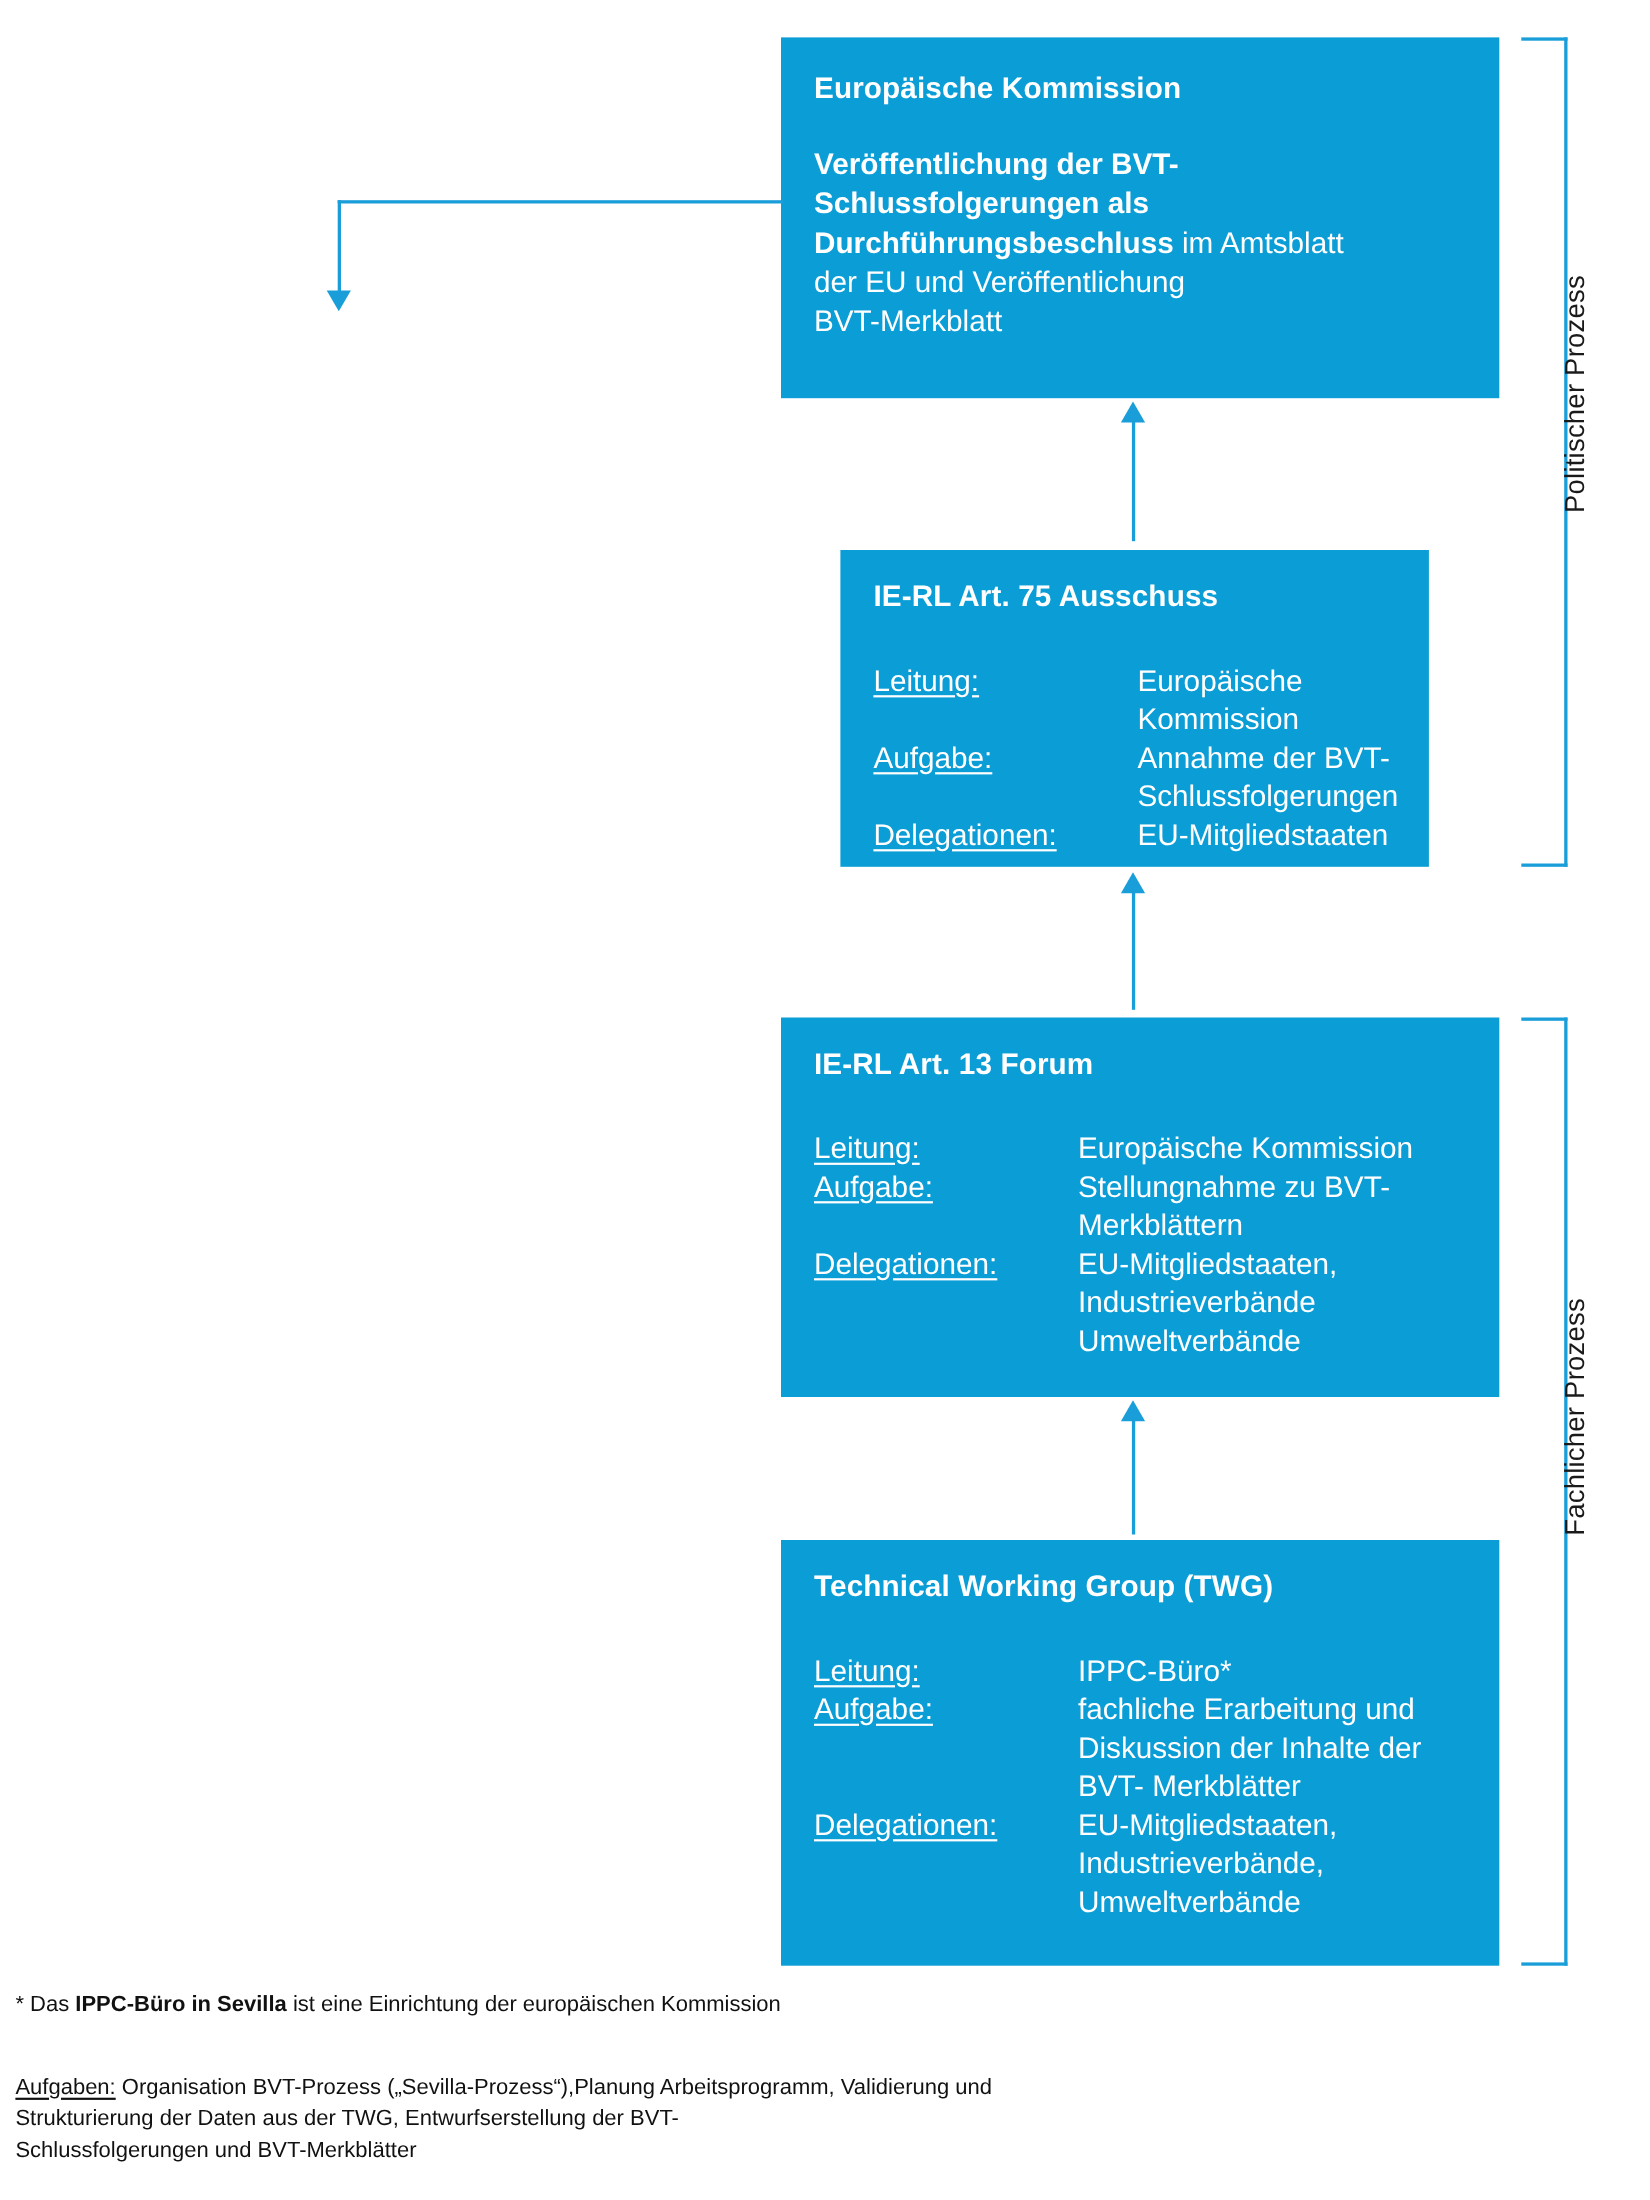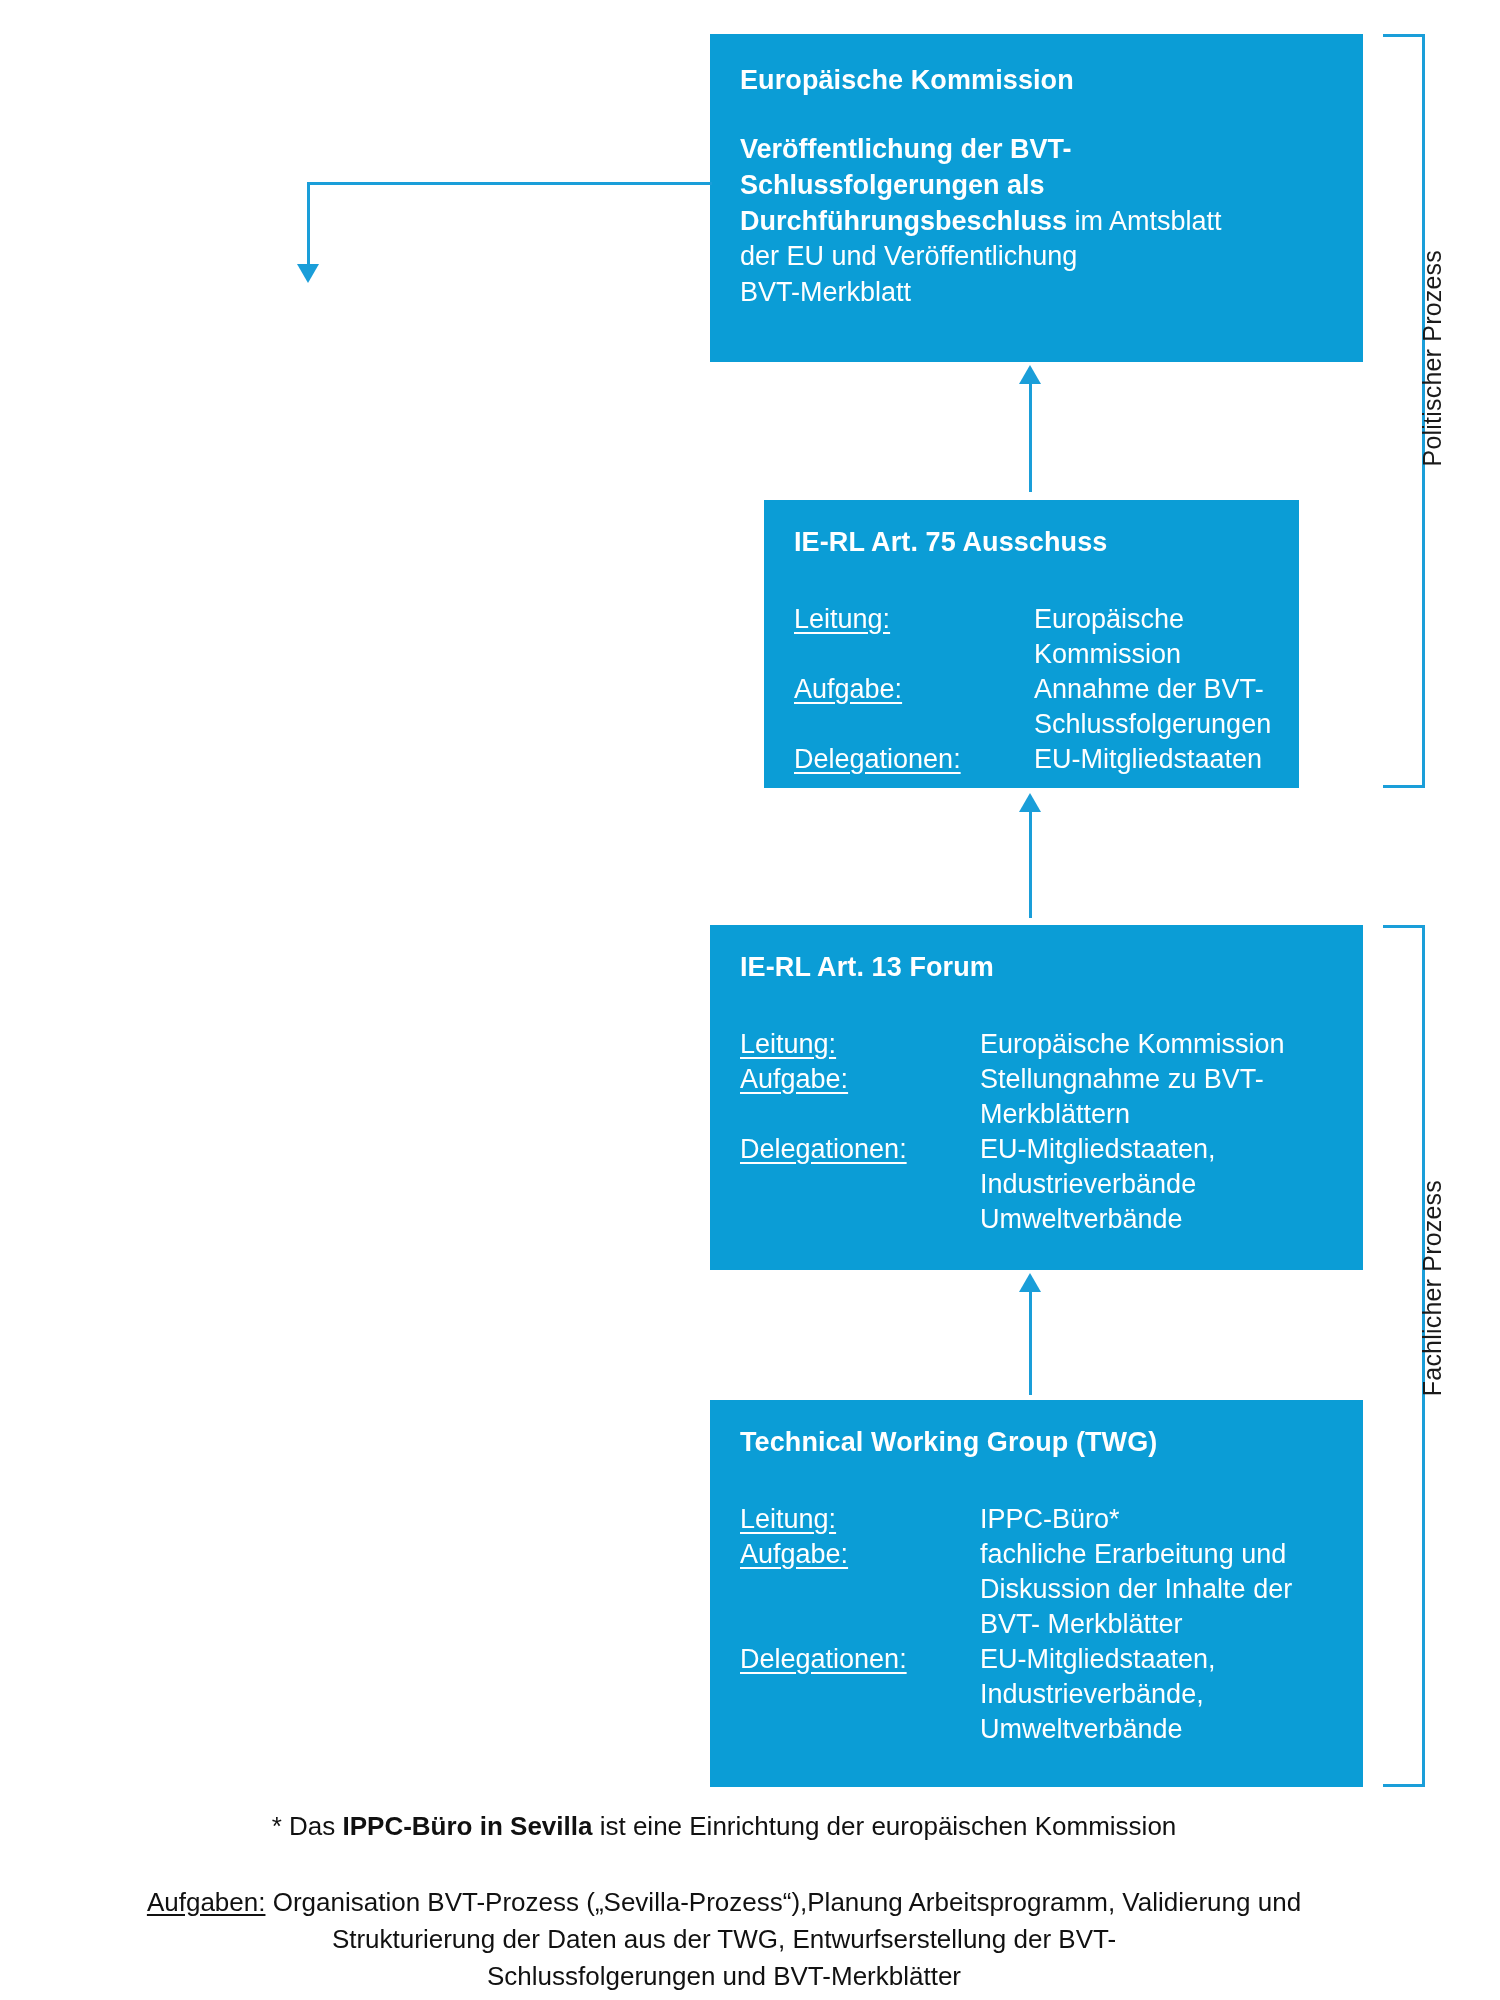--- a/index.html
+++ b/index.html
@@ -122,25 +122,24 @@
     writing-mode: vertical-rl;
     transform: rotate(180deg);
     white-space: nowrap;
     letter-spacing: 0.2px;
   }
 
   
   .foot {
     position: absolute;
     left: 14px;
-    font-size: 26px;
+    font-size: 20px;
     line-height: 1.42;
     color: #111111;
     width: 1420px;
-    text-align: center;
   }
   #foot-1 { top: 1808px; }
   #foot-2 { top: 1884px; white-space: pre-line; }
   .foot b { font-weight: bold; }
   .u-lbl { text-decoration: underline; text-underline-offset: 3px; }
 </style>
 </head>
 <body>
 
 <div id="canvas">

